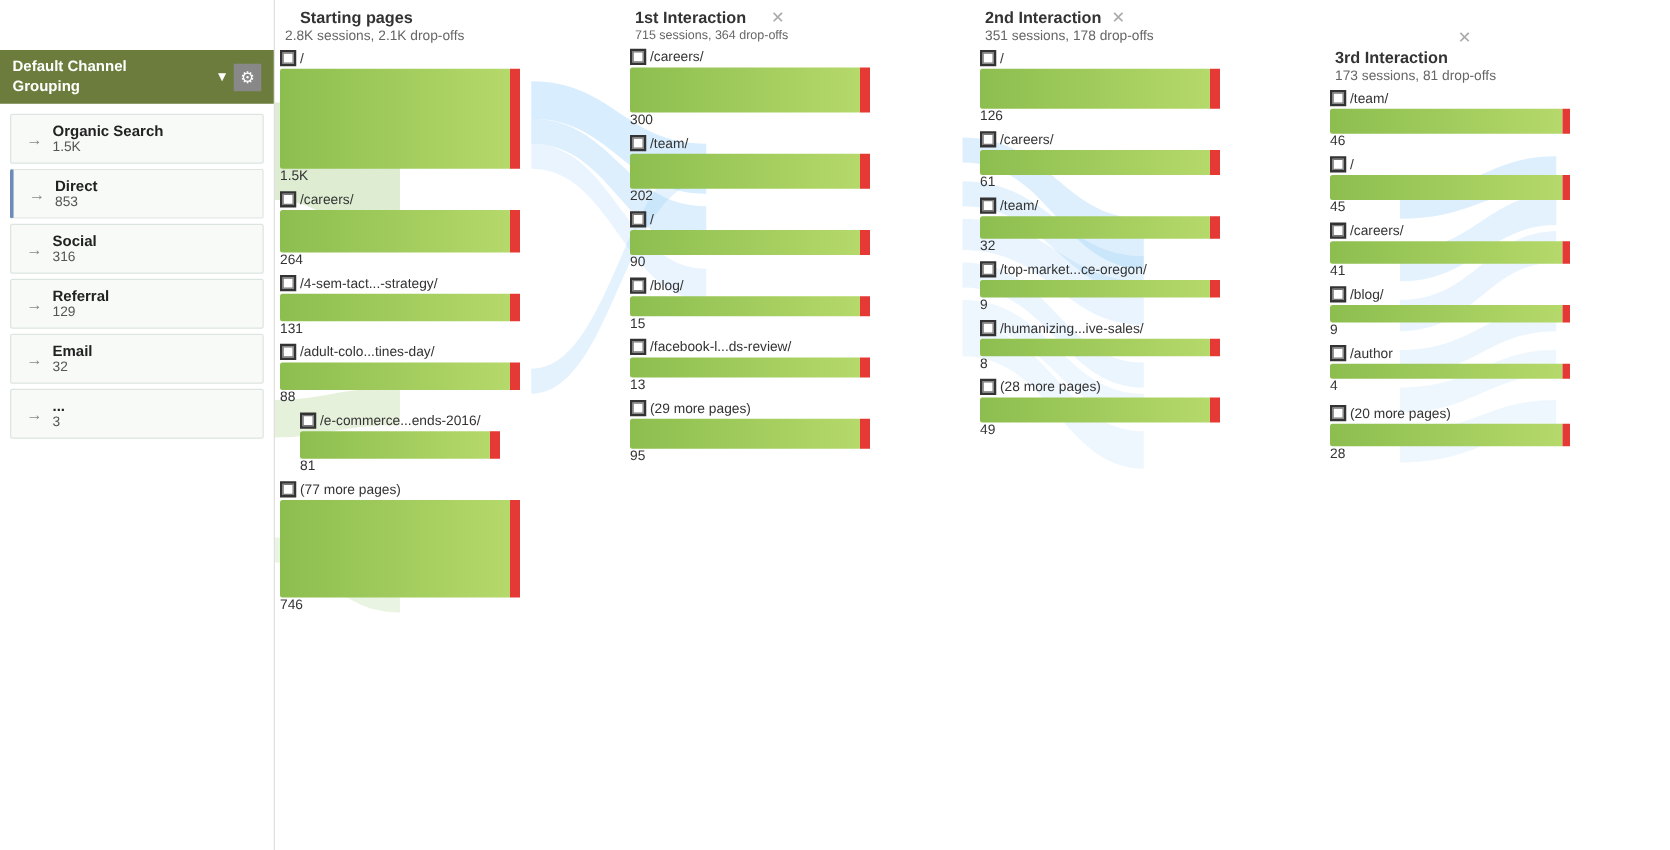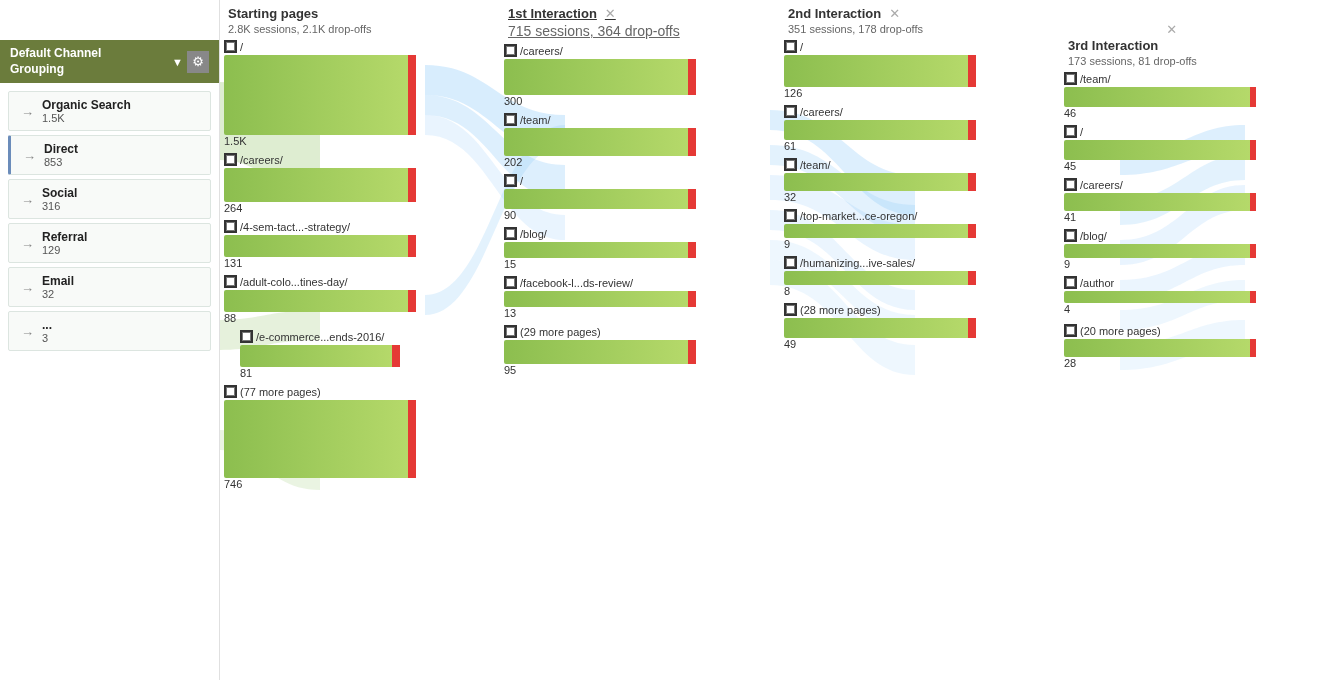--- a/index.html
+++ b/index.html
@@ -257,21 +257,21 @@
       <path d="M 900,155 C 960,155 970,125 1025,125 L 1025,150 C 970,150 960,175 900,175 Z" fill="rgba(144,202,249,0.3)"></path>
       <path d="M 900,200 C 960,200 970,155 1025,155 L 1025,180 C 970,180 960,225 900,225 Z" fill="rgba(144,202,249,0.25)"></path>
       <path d="M 900,240 C 960,240 970,185 1025,185 L 1025,210 C 970,210 960,265 900,265 Z" fill="rgba(144,202,249,0.2)"></path>
       <path d="M 900,280 C 960,280 970,245 1025,245 L 1025,265 C 970,265 960,300 900,300 Z" fill="rgba(144,202,249,0.18)"></path>
       <path d="M 900,310 C 960,310 970,280 1025,280 L 1025,300 C 970,300 960,330 900,330 Z" fill="rgba(144,202,249,0.15)"></path>
       <path d="M 900,345 C 960,345 970,320 1025,320 L 1025,345 C 970,345 960,370 900,370 Z" fill="rgba(144,202,249,0.15)"></path>
     </svg>
 
     <div class="data-col starting-pages-col" style="z-index:2;">
       <div class="header-row">
-        <div style="font-weight:bold;font-size:13px;color:#333;">Starting pages</div>
+        <div style="font-weight:bold;font-size:13px;color:#333;margin-left:12px;">Starting pages</div>
         <div style="font-size:11px;color:#666;margin-top:2px;">2.8K sessions, 2.1K drop-offs</div>
       </div>
 
       <div class="page-entry" style="margin:3px 0;">
         <div class="page-name-row">
           <span class="pg-icon"></span>
           <span>/</span>
         </div>
         <div style="position:relative;height:80px;margin-top:2px;display:flex;">
           <div style="background:linear-gradient(to right,#8cbe4f,#b5d96a);flex:1;border-radius:2px 0 0 2px;"></div>
@@ -338,25 +338,25 @@
           <div style="background:#e53935;width:8px;height:100%;"></div>
         </div>
         <div class="val-text">746</div>
       </div>
     </div>
 
     <div style="width:80px;"></div>
 
     <div class="data-col interaction1-col" style="z-index:2;">
       <div class="header-row">
-        <div style="display:flex;align-items:flex-end;gap:4px;text-decoration:underline;">
+        <div style="display:flex;align-items:flex-end;gap:16px;">
           <div style="font-weight:bold;font-size:13px;color:#333;">1st Interaction</div>
           <span class="close-x">✕</span>
         </div>
-        <div style="font-size:14px;color:#666;margin-top:2px;text-decoration:underline;">715 sessions, 364 drop-offs</div>
+        <div style="font-size:10px;color:#666;margin-top:2px;">715 sessions, 364 drop-offs</div>
       </div>
 
       <div class="page-entry" style="margin:3px 0;">
         <div class="page-name-row">
           <span class="pg-icon"></span>
           <span>/careers/</span>
         </div>
         <div style="position:relative;height:36px;margin-top:2px;display:flex;">
           <div style="background:linear-gradient(to right,#8cbe4f,#b5d96a);flex:1;border-radius:2px 0 0 2px;"></div>
           <div style="background:#e53935;width:8px;height:100%;"></div>

